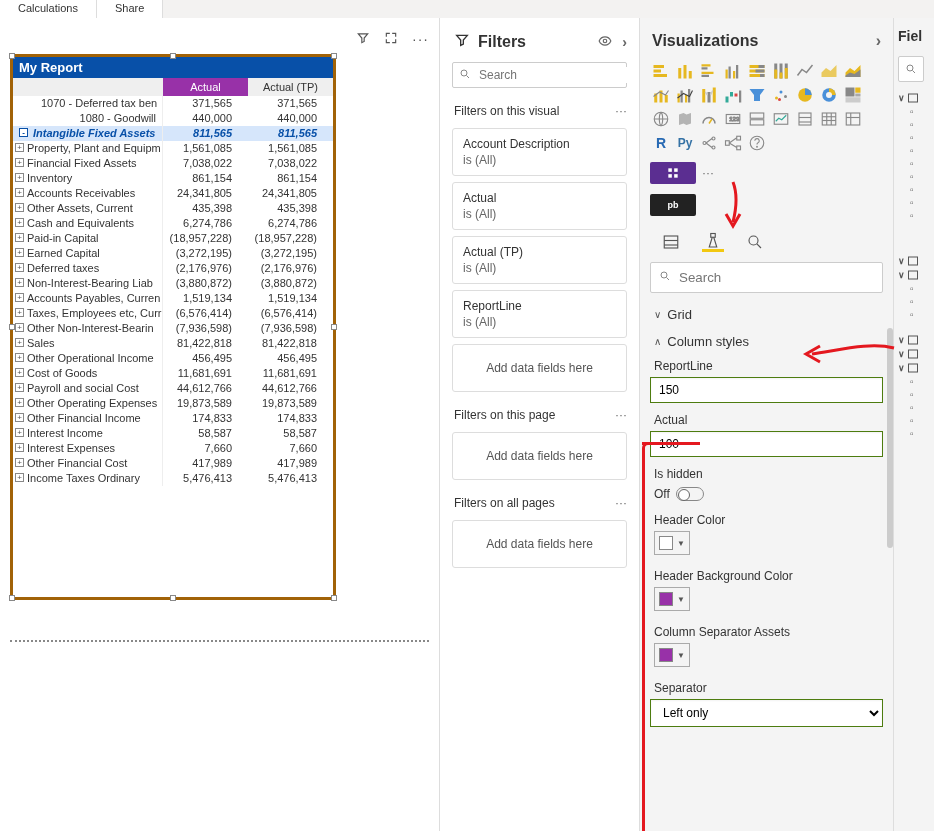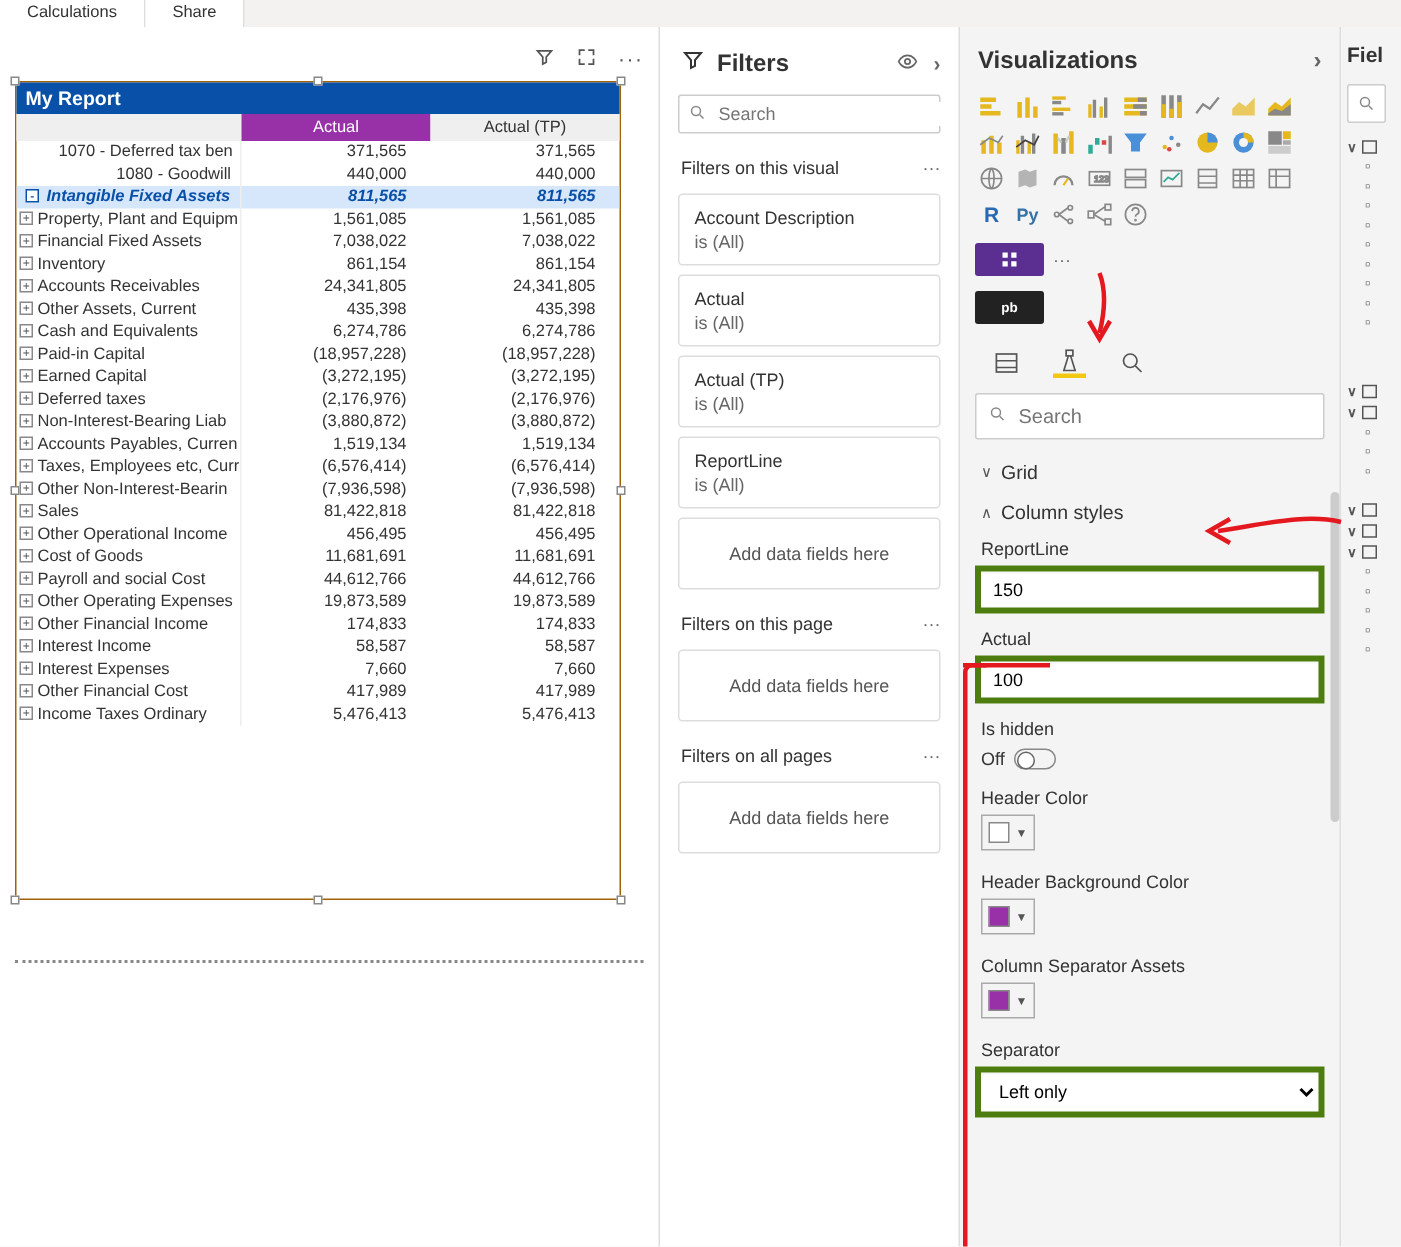--- a/index.html
+++ b/index.html
@@ -2,21 +2,21 @@
 <html><head>
 <meta charset="utf-8">
 <style>
   * { box-sizing: border-box; font-family: "Segoe UI", Arial, sans-serif; }
   body { margin: 0; background: #f9f9f9; font-size: 12px; color: #333; overflow: hidden; width: 934px; height: 831px; position: relative; }
   .top-tabs { display: flex; background: #f3f2f1; height: 18px; font-size: 11px; }
   .top-tabs div { padding: 2px 18px; border-right: 1px solid #ddd; background: #fff; }
   .main { display: flex; height: 813px; }
   .canvas { width: 440px; padding: 10px 10px 0 10px; border-right: 1px solid #ddd; position: relative; background: #fff; }
   .canvas-toolbar { display: flex; justify-content: flex-end; gap: 14px; height: 22px; align-items: center; color: #555; font-size: 14px; }
-  .visual { border: 1px solid #a16207; position: relative; margin-top: 4px; width: 404px; height: 546px; }
+  .visual { border: 3px solid #a16207; position: relative; margin-top: 4px; width: 326px; height: 546px; }
   .handle { position: absolute; width: 6px; height: 6px; background: #fff; border: 1px solid #888; }
   .handle.tl { top: -4px; left: -4px; } .handle.tr { top: -4px; right: -4px; }
   .handle.bl { bottom: -4px; left: -4px; } .handle.br { bottom: -4px; right: -4px; }
   .handle.tm { top: -4px; left: 50%; margin-left: -3px; }
   .handle.bm { bottom: -4px; left: 50%; margin-left: -3px; }
   .handle.ml { left: -4px; top: 50%; margin-top: -3px; }
   .handle.mr { right: -4px; top: 50%; margin-top: -3px; }
   .vis-title { background: #0850a8; color: #fff; font-weight: bold; padding: 3px 6px; font-size: 13px; }
   .vis-head { display: flex; font-size: 11px; }
   .vis-head .c1 { width: 150px; background: #efefef; }
@@ -52,21 +52,21 @@
   .small-row .pb { background: #222; }
   .tabs3 { display: flex; gap: 20px; padding: 8px 16px 6px 20px; }
   .tabs3 .t { width: 22px; height: 20px; display: flex; align-items: center; justify-content: center; color: #444; }
   .tabs3 .t.active { border-bottom: 3px solid #f2c811; }
   .vsearch { margin: 4px 10px 8px 10px; border: 1px solid #ccc; border-radius: 2px; background: #fff; padding: 6px 8px; display: flex; align-items: center; gap: 6px; }
   .vsearch input { border: none; outline: none; flex: 1; }
   .format-sec { padding: 6px 14px; font-size: 13px; display: flex; align-items: center; gap: 6px; }
   .format-sec .chev { font-size: 10px; color: #555; }
   .field-label { padding: 4px 14px 2px 14px; font-size: 12px; color: #333; }
   .field-input { margin: 2px 10px 6px 10px; }
-  .field-input input, .field-input select { width: 100%; border: 4px solid #4d7c0f; padding: 5px 8px; font-size: 12px; background: #fff; box-shadow: inset 0 1px 2px rgba(0,0,0,0.05); }
+  .field-input input, .field-input select { width: 100%; border: 1px solid #4d7c0f; padding: 5px 8px; font-size: 12px; background: #fff; box-shadow: inset 0 1px 2px rgba(0,0,0,0.05); }
   .toggle-row { padding: 4px 14px 8px 14px; display: flex; align-items: center; gap: 6px; font-size: 12px; }
   .toggle { width: 28px; height: 14px; border: 1px solid #888; border-radius: 8px; position: relative; }
   .toggle::after { content: ""; position: absolute; width: 10px; height: 10px; border: 1px solid #666; border-radius: 50%; top: 1px; left: 1px; background: #fff; }
   .color-swatch { margin: 2px 14px 10px 14px; width: 36px; height: 24px; border: 1px solid #aaa; display: flex; align-items: center; justify-content: space-between; padding: 0 4px; }
   .color-swatch .sw { width: 14px; height: 14px; border: 1px solid #888; }
   .color-swatch .arr { font-size: 8px; color: #555; }
   .fields-strip { width: 40px; background: #f4f4f4; padding: 10px 4px; font-size: 13px; font-weight: 600; position: relative; }
   .fields-strip .fs-head { writing-mode: horizontal-tb; font-size: 14px; }
   .fs-search { width: 26px; height: 26px; border: 1px solid #ccc; margin-top: 12px; display: flex; align-items: center; justify-content: center; color: #888; background: #fff; border-radius: 2px; }
   .fs-items { margin-top: 10px; display: flex; flex-direction: column; gap: 2px; }

